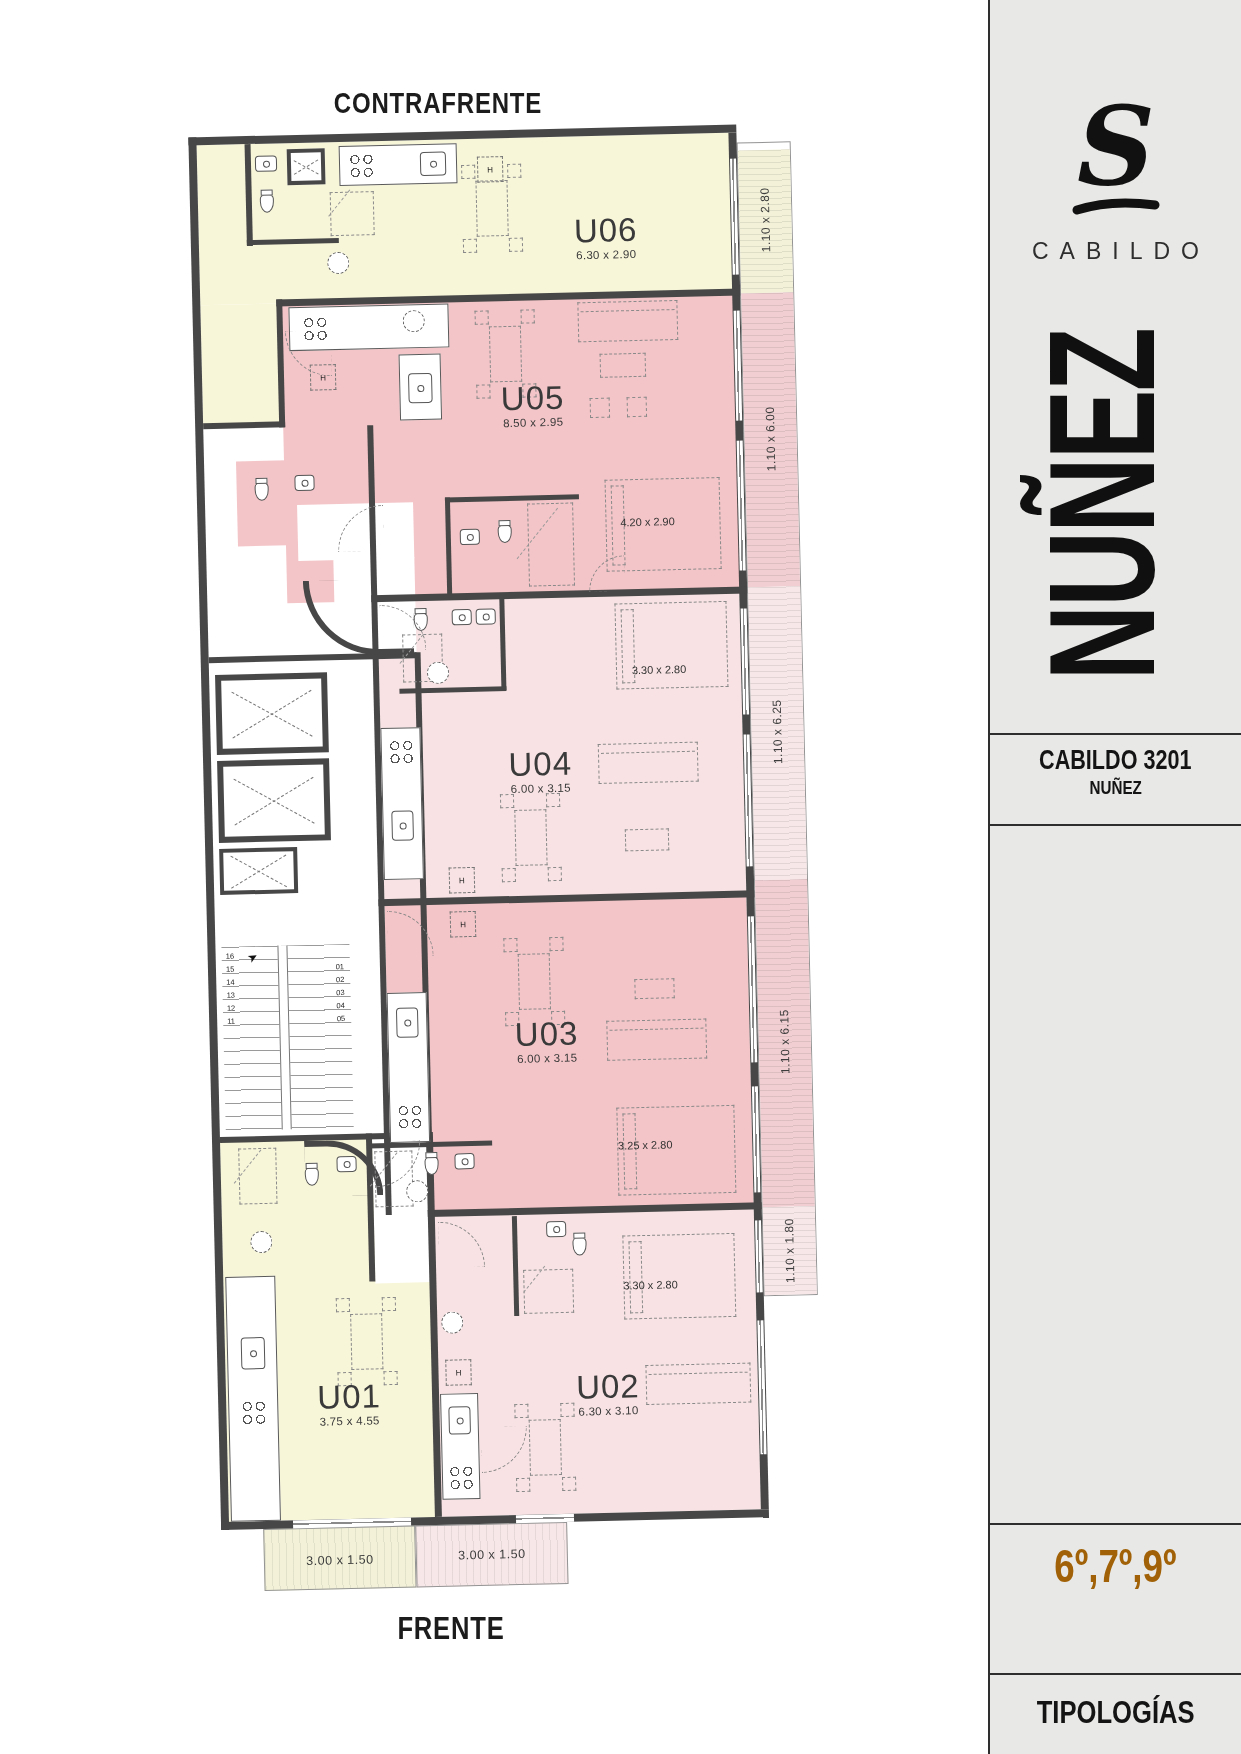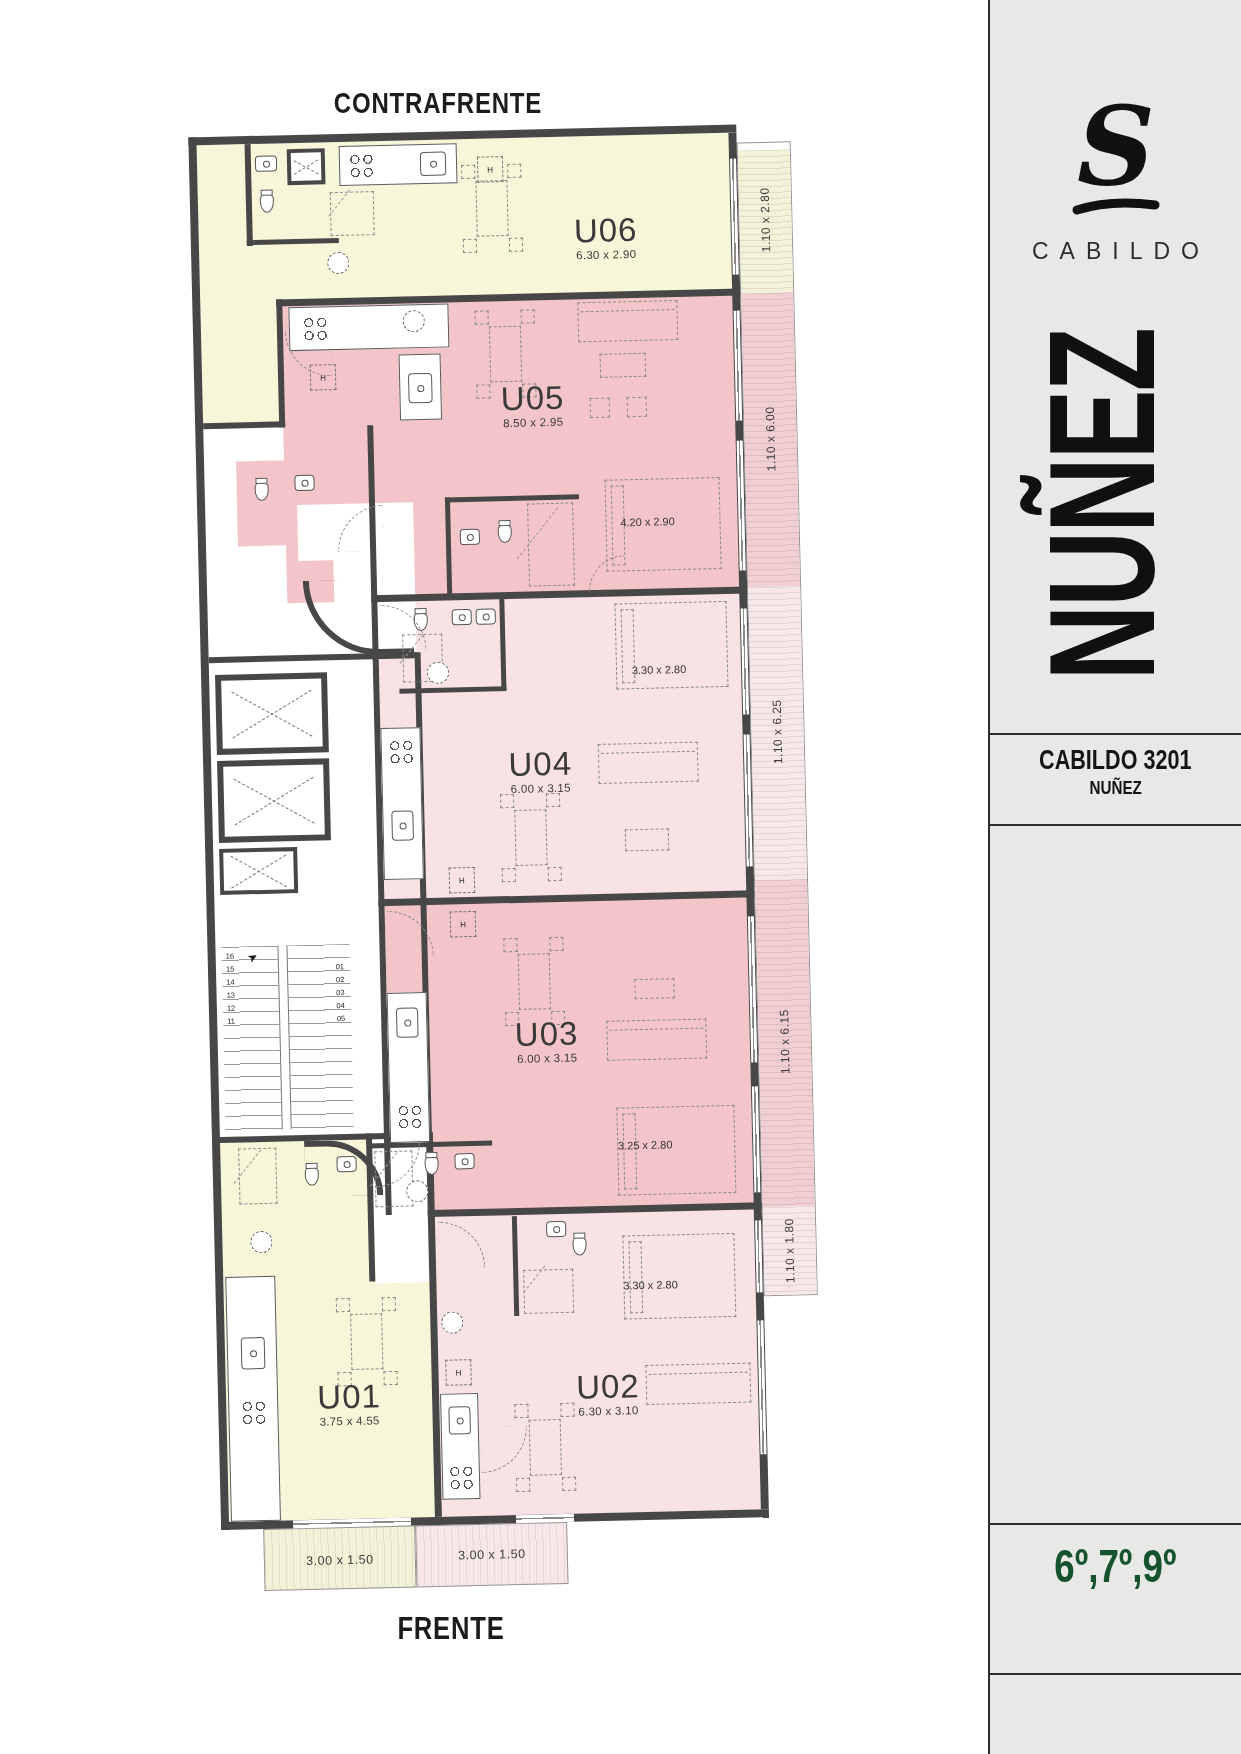--- a/index.html
+++ b/index.html
@@ -55,21 +55,21 @@
   .curve1{border-left:6px solid var(--wall);border-bottom:6px solid var(--wall);border-bottom-left-radius:100px;background:transparent}
   .curve2{border-top:6px solid var(--wall);border-right:6px solid var(--wall);border-top-right-radius:80px;background:transparent}
   #sidebar{left:988px;top:0;width:253px;height:1754px;background:var(--sidebarbg);border-left:2px solid var(--line)}
   .sdiv{left:0;width:100%;height:1.5px;background:var(--line)}
   #brand{top:238px;width:100%;text-align:center;font-size:23px;letter-spacing:11px;text-indent:11px;color:#2e2e2e;font-weight:400}
   #logoS{left:50%;top:88px;transform:translateX(-50%)}
   #project{left:112px;top:505px;font-size:150px;font-weight:700;color:#101010;white-space:nowrap;transform:translate(-50%,-50%) rotate(-90deg) scaleX(0.7);letter-spacing:-3px}
   #addr{top:746px;width:100%;text-align:center;color:#141414}
   #addr .l1{font-size:27px;font-weight:700;line-height:1.1}
   #addr .l2{font-size:19px;font-weight:700;margin-top:1px}
-  #floors{top:1541px;width:100%;text-align:center;color:#14532d}
+  #floors{top:1541px;width:100%;text-align:center;color:#a16207}
   #floors .l1{font-size:46px;font-weight:700;line-height:1.1}
   #floors .l2{font-size:46px;font-weight:700;line-height:1.2}
   #footer{top:1694px;width:100%;text-align:center;font-size:32px;font-weight:600;color:#141414}
 </style>
 </head>
 <body>
 
 <div class="abs title" style="left:438px;top:86px"><span class="cond">CONTRAFRENTE</span></div>
 <div class="abs title" style="left:451px;top:1610px;font-size:32px"><span class="cond">FRENTE</span></div>
 
@@ -357,13 +357,14 @@
   <div id="addr" class="abs">
     <div class="l1"><span class="cond">CABILDO 3201</span></div>
     <div class="l2"><span class="cond">NUÑEZ</span></div>
   </div>
   <div class="abs sdiv" style="top:824px"></div>
   <div class="abs sdiv" style="top:1523px"></div>
   <div id="floors" class="abs">
     <div class="l1"><span class="cond">6º,7º,9º</span></div>
   </div>
   <div class="abs sdiv" style="top:1673px"></div>
+  <div id="footer" class="abs"><span class="cond">TIPOLOGÍAS</span></div>
 </div>
 
 </body></html>

